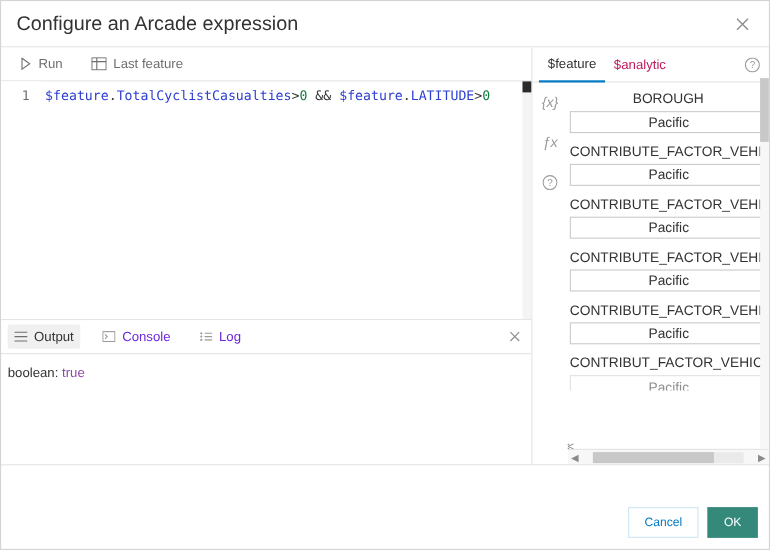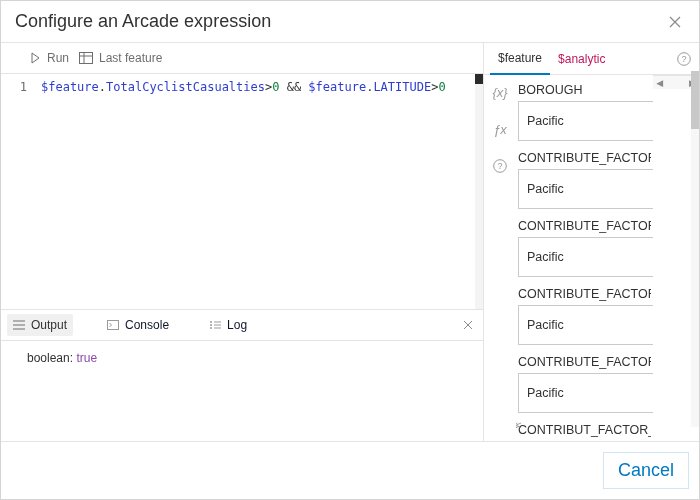--- a/index.html
+++ b/index.html
@@ -4,62 +4,62 @@
 <style>
   * { box-sizing: border-box; margin: 0; padding: 0; }
   html, body { width: 700px; height: 500px; font-family: "Segoe UI", "Avenir Next", Arial, sans-serif; font-size: 12px; color: #323232; background: #fff; }
   .dialog { width: 700px; height: 500px; border: 1px solid #d4d4d4; display: flex; flex-direction: column; }
   .titlebar { display: flex; align-items: center; justify-content: space-between; padding: 10px 14px 10px 14px; }
   .titlebar h1 { font-size: 18px; font-weight: 400; color: #323232; }
   .close-x { color: #6e6e6e; font-size: 14px; cursor: pointer; padding: 4px; }
   .body { flex: 1 1 auto; display: flex; flex-direction: column; border-top: 1px solid #e4e4e4; overflow: hidden; }
   .workarea { flex: 1 1 auto; display: flex; overflow: hidden; }
   .left { flex: 1 1 auto; display: flex; flex-direction: column; border-right: 1px solid #e4e4e4; min-width: 0; }
-  .toolbar { display: flex; align-items: center; gap: 2px; padding: 6px 24px; border-bottom: 1px solid #e4e4e4; }
+  .toolbar { display: flex; align-items: center; gap: 18px; padding: 6px 12px; border-bottom: 1px solid #e4e4e4; }
   .tbtn { display: inline-flex; align-items: center; gap: 6px; color: #6e6e6e; cursor: pointer; font-size: 12px; padding: 2px 4px; }
   .tbtn .ico { display: inline-flex; }
   .editor { position: relative; flex: 1 1 auto; display: flex; font-family: Menlo, Consolas, monospace; font-size: 12px; }
   .gutter { width: 36px; text-align: right; padding: 6px 10px 0 0; color: #6e6e6e; background: #ffffff; user-select: none; }
   .code { flex: 1; padding: 6px 8px 0 4px; white-space: pre; }
   .tok-var { color: #2d3ecf; }
   .tok-num { color: #0b7d3e; }
   .tok-op  { color: #323232; }
   .minimap { width: 8px; background: #f4f4f4; position: relative; }
   .minimap::before { content:""; position:absolute; top:0; left:0; right:0; height:10px; background:#2b2b2b; }
-  .tabs { display: flex; align-items: center; border-top: 1px solid #e4e4e4; border-bottom: 1px solid #e4e4e4; padding: 4px 6px; gap: 28px; }
-  .tab { display: inline-flex; align-items: center; gap: 6px; color: #0f172a; padding: 4px 6px; cursor: pointer; font-size: 12px; }
+  .tabs { display: flex; align-items: center; border-top: 1px solid #e4e4e4; border-bottom: 1px solid #e4e4e4; padding: 4px 6px; gap: 14px; }
+  .tab { display: inline-flex; align-items: center; gap: 6px; color: #6d28d9; padding: 4px 6px; cursor: pointer; font-size: 12px; }
   .tab.active { background: #f0f0f0; border-radius: 2px; color: #323232; }
   .tabs .spacer { flex: 1; }
   .tabclose { color: #6e6e6e; cursor: pointer; padding: 2px 4px; }
-  .output { padding: 10px 26px; font-size: 12px; color: #323232; flex: 0 0 100px; overflow: auto; }
+  .output { padding: 10px 6px; font-size: 12px; color: #323232; flex: 0 0 100px; overflow: auto; }
   .output .otype { color: #323232; }
   .output .oval { color: #8a4ba8; }
   .right { width: 215px; display: flex; flex-direction: column; position: relative; }
   .rtabs { display: flex; align-items: center; border-bottom: 1px solid #e4e4e4; padding: 0 6px; }
   .rtab { padding: 8px 8px; font-size: 12px; color: #be185d; cursor: pointer; }
   .rtab.active { color: #323232; border-bottom: 2px solid #007ac2; margin-bottom: -1px; }
   .rtabs .spacer { flex:1; }
   .rhelp { color: #9a9a9a; padding: 6px 2px; cursor: pointer; }
   .rside { display: flex; flex: 1; min-height: 0; }
   .rstrip { width: 32px; display: flex; flex-direction: column; align-items: center; padding-top: 10px; gap: 22px; color: #9a9a9a; }
   .rstrip .ritem { cursor: pointer; font-size: 13px; }
-  .rcontent { flex: 1; overflow: hidden; position: relative; display:flex; flex-direction:row; }
+  .rcontent { flex: 1; overflow: hidden; position: relative; display:flex; flex-direction:column;text-align:center; }
   .fields { flex:1; overflow: hidden; padding: 8px 2px 0 2px; }
   .fieldrow { margin-bottom: 10px; }
   .flabel { font-size: 12.5px; color: #323232; margin-bottom: 4px; white-space: nowrap; overflow: hidden; }
-  .fval { border: 1px solid #cacaca; padding: 12px 8px; font-size: 12.5px; color: #323232; width: 180px; background:#fff; }
+  .fval { border: 1px solid #cacaca; padding: 2px 8px; font-size: 12.5px; color: #323232; width: 180px; background:#fff; }
   .collapse { position: absolute; left: -4px; bottom: 10px; color: #8a8a8a; cursor: pointer; font-size: 10px; letter-spacing: -2px; }
   .hscroll { height: 14px; border-top: 1px solid #e4e4e4; background: #f7f7f7; display:flex; align-items:center; }
   .hscroll .track { flex:1; height:10px; background:#eaeaea; margin: 0 10px; position:relative; }
   .hscroll .thumb { position:absolute; left:0; top:0; bottom:0; width:80%; background:#c8c8c8; }
   .hscroll .arrow { color:#8a8a8a; font-size:9px; padding: 0 3px; cursor:pointer; }
   .vscroll { position:absolute; top:28px; right:0; bottom:14px; width:8px; background:#f7f7f7; }
   .vscroll .vthumb { position:absolute; top:0; left:0; right:0; height:58px; background:#c8c8c8; }
   .footer { border-top: 1px solid #e4e4e4; display: flex; justify-content: flex-end; gap: 8px; padding: 10px 10px; }
-  .btn { padding: 7px 14px; font-size: 18px; border: 1px solid transparent; cursor: pointer; }
+  .btn { padding: 7px 14px; font-size: 11px; border: 1px solid transparent; cursor: pointer; margin-top: 28px; }
   .btn.secondary { color: #007ac2; background: #fff; border-color: #cfe6f4; }
   .btn.primary { color: #fff; background: #35897b; }
   svg { display:block; }
 </style>
 </head>
 <body>
 
 <div class="dialog">
 
   <div class="titlebar">
@@ -218,15 +218,16 @@
         <div class="vscroll">
           <div class="vthumb"></div>
         </div>
       </div>
 
     </div>
   </div>
 
   <div class="footer">
     <button class="btn secondary">Cancel</button>
+    <button class="btn primary">OK</button>
   </div>
 
 </div>
 
 </body></html>

